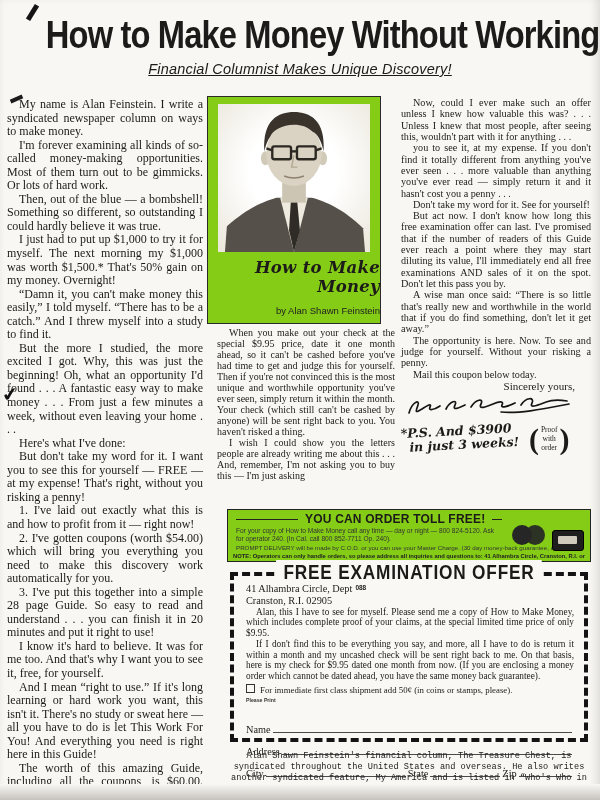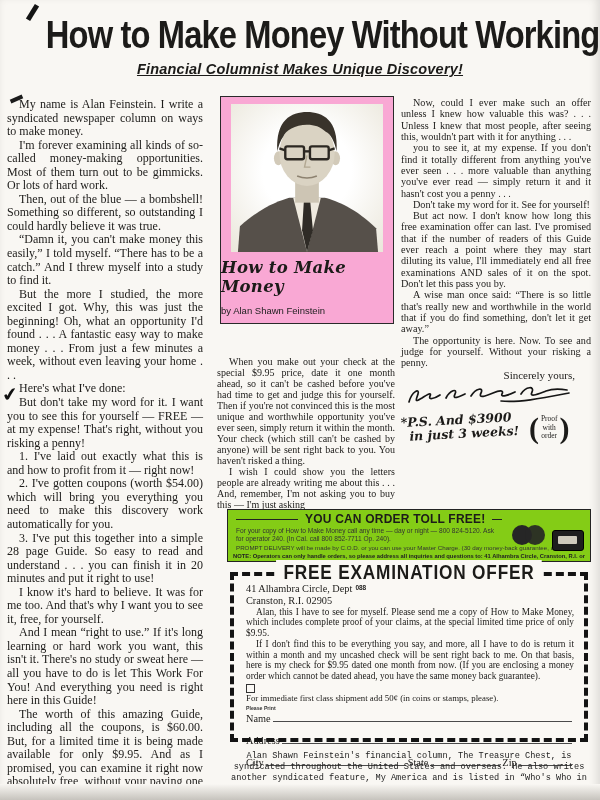--- a/index.html
+++ b/index.html
@@ -9,36 +9,36 @@
   .bottom-band{position:absolute;left:0;bottom:0;width:100%;height:16px;
         background:linear-gradient(#f9f7f3,#c6c3bd);}
   .scan-mark-1{position:absolute;left:30px;top:4px;width:5px;height:17px;background:#141414;transform:rotate(32deg);}
   .scan-mark-2{position:absolute;left:10px;top:97px;width:13px;height:4px;background:#1c1c1c;transform:rotate(-24deg);}
 
   
   .headline{position:absolute;top:14px;left:0;width:100%;text-align:center;}
   .headline span{display:inline-block;font-family:"Liberation Sans",sans-serif;font-weight:bold;
         font-size:38px;letter-spacing:-1px;transform:scaleX(.86);transform-origin:center;white-space:nowrap;}
   .subheadline{position:absolute;top:61px;left:0;width:100%;text-align:center;
-        font-family:"Liberation Sans",sans-serif;font-weight:bold;font-style:italic;
+        font-family:"Liberation Sans",sans-serif;font-weight:normal;font-style:italic;
         font-size:14.5px;text-decoration:underline;letter-spacing:.2px;}
 
   
   .col{position:absolute;text-align:justify;}
   .col p{margin:0;text-indent:12px;}
   #col1{left:7px;top:98px;width:196px;font-size:12px;line-height:1.13;}
-  #col2-text{left:217px;top:327px;width:178px;font-size:10px;line-height:1.1;margin-top:29px;}
+  #col2-text{left:217px;top:327px;width:178px;font-size:10px;line-height:1.1;}
   #col3{left:401px;top:97px;width:190px;font-size:10.2px;line-height:1.11;}
 
   .check-icon{position:absolute;left:2px;top:383px;font-size:19px;font-weight:bold;color:#111;
         transform:rotate(-8deg);font-family:"DejaVu Sans",sans-serif;}
 
   
-  .photo-box{position:absolute;left:220px;top:96px;width:172px;height:226px;
-        border:1.5px solid #2a2a2a;background:#f9a8d4;text-align:left;}
+  .photo-box{position:absolute;left:207px;top:96px;width:172px;height:226px;
+        border:1.5px solid #2a2a2a;background:#84cc16;text-align:right;}
   .portrait{width:152px;height:148px;margin:7px auto 0;
         background:radial-gradient(circle at 50% 45%, #ffffff 40%, #eae6da 100%);}
   .book-title{font-family:"DejaVu Serif",serif;font-weight:bold;font-style:italic;
         font-size:16.5px;margin-top:6px;letter-spacing:.3px;}
   .byline{font-family:"Liberation Sans",sans-serif;font-size:9.5px;margin-top:9px;color:#222;}
 
   
   .closing{text-align:right;padding-right:16px;font-size:11px;}
   .signature{margin:2px 0 0 2px;}
   .ps-row{display:flex;align-items:flex-start;margin-top:2px;}
@@ -72,21 +72,21 @@
   .coupon{position:absolute;left:230px;top:572px;width:358px;height:170px;
         border:4px dashed #141414;box-sizing:border-box;background:#faf8f4;}
   .coupon-title{position:absolute;top:-16px;left:50%;transform:translateX(-50%) scaleX(.82);
         transform-origin:center;background:#faf8f4;padding:0 9px;white-space:nowrap;
         font-family:"Liberation Sans",sans-serif;font-weight:bold;font-size:21px;letter-spacing:1px;}
   .coupon-inner{padding:7px 10px 0 12px;}
   .coupon-address{font-size:10.3px;line-height:1.12;}
   .dept-code{font-family:"Liberation Sans",sans-serif;font-weight:bold;font-size:6.5px;
         vertical-align:2px;margin-left:3px;}
   .coupon-body{font-size:9.3px;line-height:1.12;text-align:justify;margin:1px 0 0 0;text-indent:10px;}
-  .checkbox-row{display:flex;align-items:baseline;font-size:8.8px;margin-top:3px;flex-direction:column;}
+  .checkbox-row{display:flex;align-items:baseline;font-size:8.8px;margin-top:3px;}
   .checkbox{display:inline-block;width:7px;height:7px;border:1px solid #333;margin-right:5px;
         position:relative;top:0px;flex:none;}
   .please-print{font-family:"Liberation Sans",sans-serif;font-weight:bold;font-size:5.2px;margin-top:2px;color:#333;}
   .field-row{display:flex;align-items:baseline;font-size:10.3px;margin-top:9px;}
   .field-row .lbl{flex:none;}
   .field-row .rule{border-bottom:1px solid #4a4a4a;margin:0 2px;height:10px;}
   .r-name{flex:1;} .r-address{flex:1;} .r-city{flex:2.1;} .r-state{flex:1.05;} .r-zip{flex:.8;}
 
   
   .footer-note{position:absolute;left:226px;top:751px;width:366px;text-align:center;
@@ -102,20 +102,21 @@
 
   <div class="headline">
     <span>How to Make Money Without Working!</span>
   </div>
   <div class="subheadline">Financial Columnist Makes Unique Discovery!</div>
 
   <div class="col" id="col1">
     <p>My name is Alan Feinstein. I write a syndicated newspaper column on ways to make money.</p>
     <p>I'm forever examining all kinds of so-called money-making opportunities. Most of them turn out to be gimmicks. Or lots of hard work.</p>
     <p>Then, out of the blue — a bombshell! Something so different, so outstanding I could hardly believe it was true.</p>
+    <p>I just had to put up $1,000 to try it for myself. The next morning my $1,000 was worth $1,500.* That's 50% gain on my money. Overnight!</p>
     <p>“Damn it, you can't make money this easily,” I told myself. “There has to be a catch.” And I threw myself into a study to find it.</p>
     <p>But the more I studied, the more excited I got. Why, this was just the beginning! Oh, what an opportunity I'd found . . . A fantastic easy way to make money . . . From just a few minutes a week, without even leaving your home . . .</p>
     <p>Here's what I've done:</p>
     <p>But don't take my word for it. I want you to see this for yourself — FREE — at my expense! That's right, without you risking a penny!</p>
     <p>1. I've laid out exactly what this is and how to profit from it — right now!</p>
     <p>2. I've gotten coupons (worth $54.00) which will bring you everything you need to make this discovery work automatically for you.</p>
     <p>3. I've put this together into a simple 28 page Guide. So easy to read and understand . . . you can finish it in 20 minutes and put it right to use!</p>
     <p>I know it's hard to believe. It was for me too. And that's why I want you to see it, free, for yourself.</p>
     <p>And I mean “right to use.” If it's long learning or hard work you want, this isn't it. There's no study or sweat here — all you have to do is let This Work For You! And everything you need is right here in this Guide!</p>
     <p>The worth of this amazing Guide, including all the coupons, is $60.00. But, for a limited time it is being made available for only $9.95. And as I promised, you can examine it right now absolutely free, without your paying one cent. Here's how:</p>
@@ -153,20 +154,21 @@
     <p>I wish I could show you the letters people are already writing me about this . . . And, remember, I'm not asking you to buy this — I'm just asking</p>
   </div>
 
   <div class="col" id="col3">
     <p>Now, could I ever make such an offer unless I knew how valuable this was? . . . Unless I knew that most people, after seeing this, wouldn't part with it for anything . . .</p>
     <p>you to see it, at my expense. If you don't find it totally different from anything you've ever seen . . . more valuable than anything you've ever read — simply return it and it hasn't cost you a penny . . .</p>
     <p>Don't take my word for it. See for yourself!</p>
     <p>But act now. I don't know how long this free examination offer can last. I've promised that if the number of readers of this Guide ever reach a point where they may start diluting its value, I'll immediately end all free examinations AND sales of it on the spot. Don't let this pass you by.</p>
     <p>A wise man once said: “There is so little that's really new and worthwhile in the world that if you do find something, don't let it get away.”</p>
     <p>The opportunity is here. Now. To see and judge for yourself. Without your risking a penny.</p>
+    <p>Mail this coupon below today.</p>
 
     <div class="closing">Sincerely yours,</div>
 
     <div class="signature" title="Alan Shawn Feinstein">
       <svg width="172" height="26" viewBox="0 0 172 26" fill="none" stroke="#161616" stroke-width="1.7" stroke-linecap="round">
         <path d="M6 19 C9 8 17 5 15 11 C13 17 11 20 19 15 C25 11 29 9 27 13 C25 17 31 16 37 12"></path>
         <path d="M43 15 C47 7 55 5 52 11 C49 17 56 14 62 11"></path>
         <path d="M68 13 C73 5 81 4 78 10 C75 16 83 13 90 10 C97 7 101 7 99 11 C97 15 106 12 112 9"></path>
         <path d="M118 11 C123 3 132 3 129 9 C126 15 135 11 143 8 C151 5 158 6 164 7"></path>
         <path d="M98 18 C115 20 140 15 166 10"></path>
@@ -217,21 +219,21 @@
         </div>
         <div>Cranston, R.I. 02905</div>
       </div>
       <p class="coupon-body">Alan, this I have to see for myself. Please send me a copy of How to Make Money, which includes complete proof of your claims, at the special limited time price of only $9.95.</p>
       <p class="coupon-body">If I don't find this to be everything you say, and more, all I have to do is return it within a month and my uncashed check will be sent right back to me. On that basis, here is my check for $9.95 dated one month from now. (If you are enclosing a money order which cannot be dated ahead, you have the same money back guarantee).</p>
       <div class="checkbox-row">
         <span class="checkbox"></span>
         <span>For immediate first class shipment add 50¢ (in coins or stamps, please).</span>
       </div>
       <div class="please-print">Please Print</div>
-      <div class="field-row" style="margin-top:0;">
+      <div class="field-row" style="margin-top:19px;">
         <span class="lbl">Name</span>
         <span class="rule r-name"></span>
       </div>
       <div class="field-row">
         <span class="lbl">Address</span>
         <span class="rule r-address"></span>
       </div>
       <div class="field-row">
         <span class="lbl">City</span>
         <span class="rule r-city"></span>

